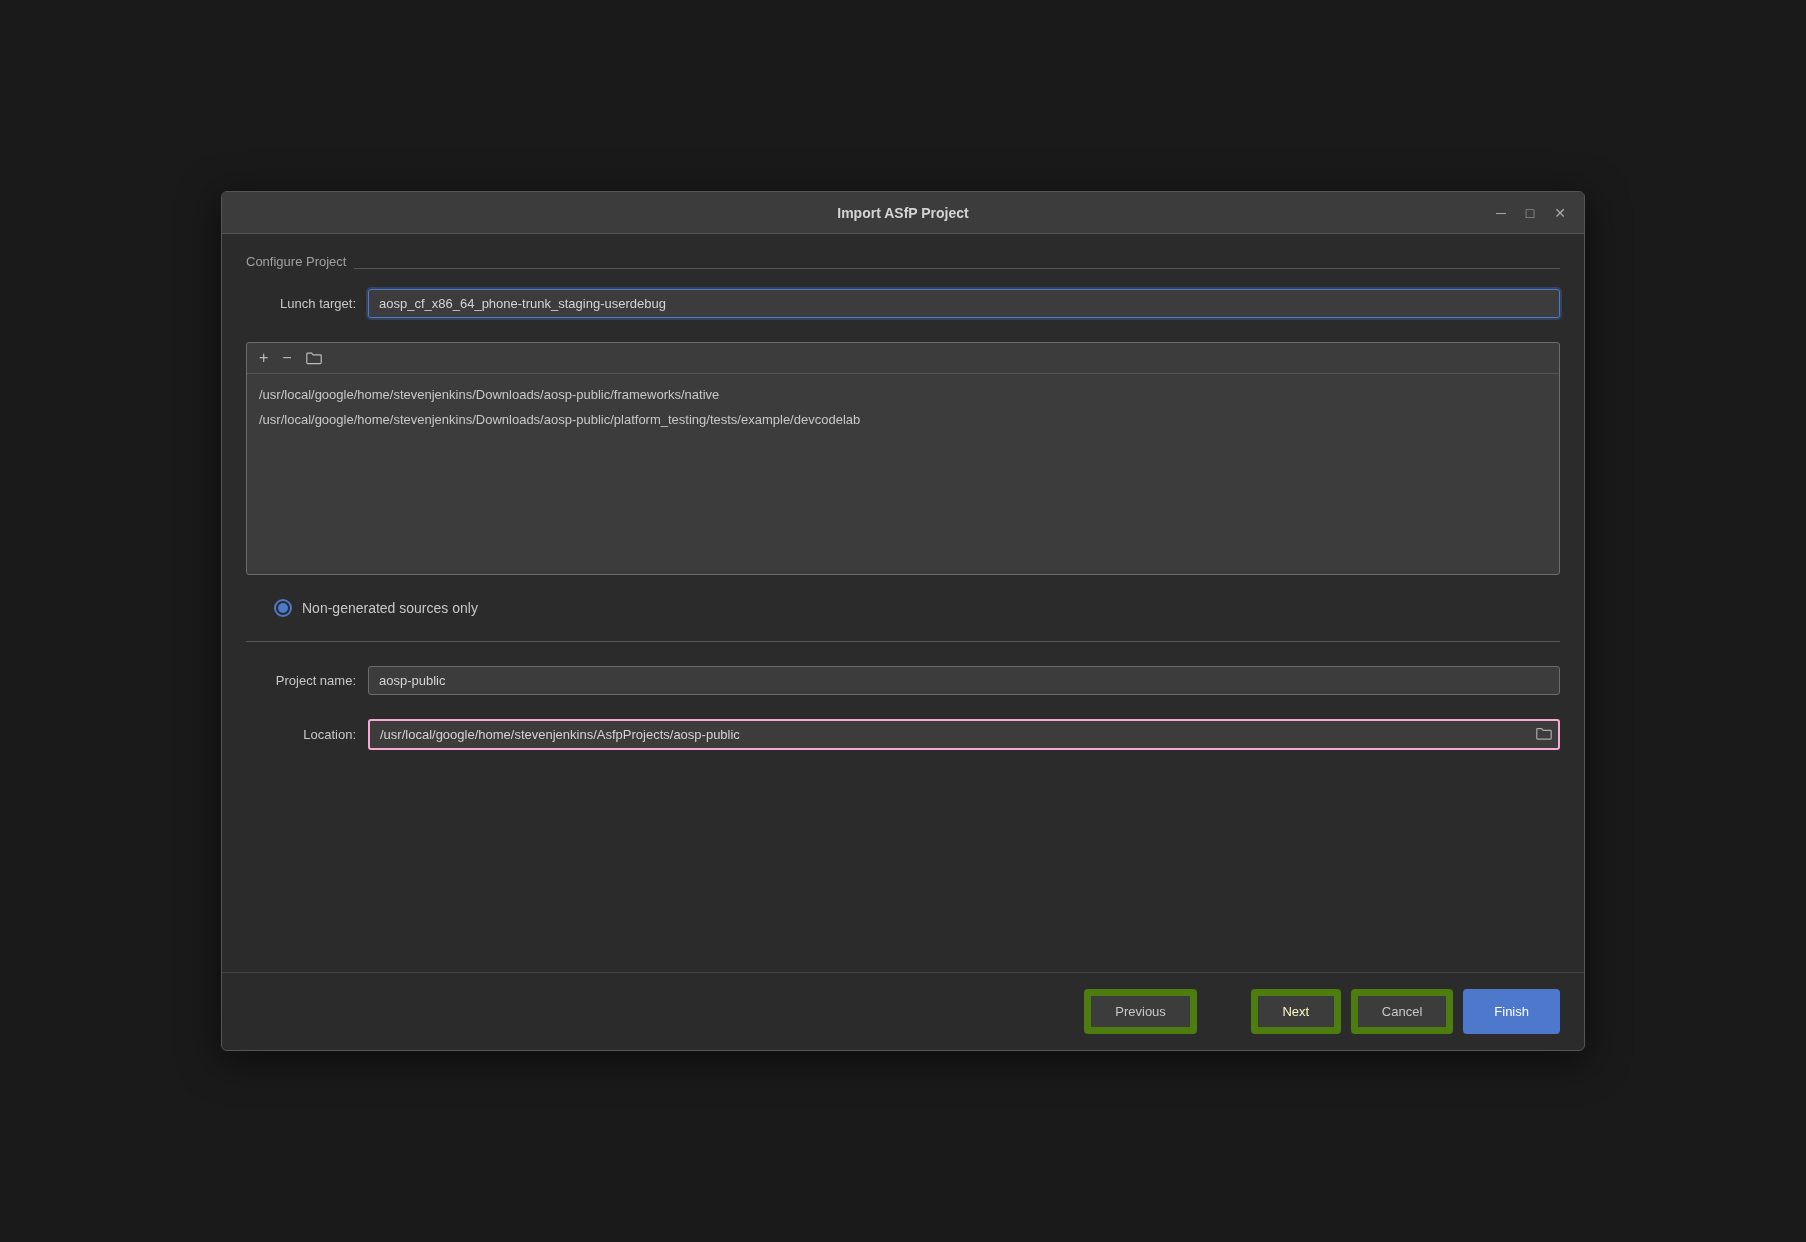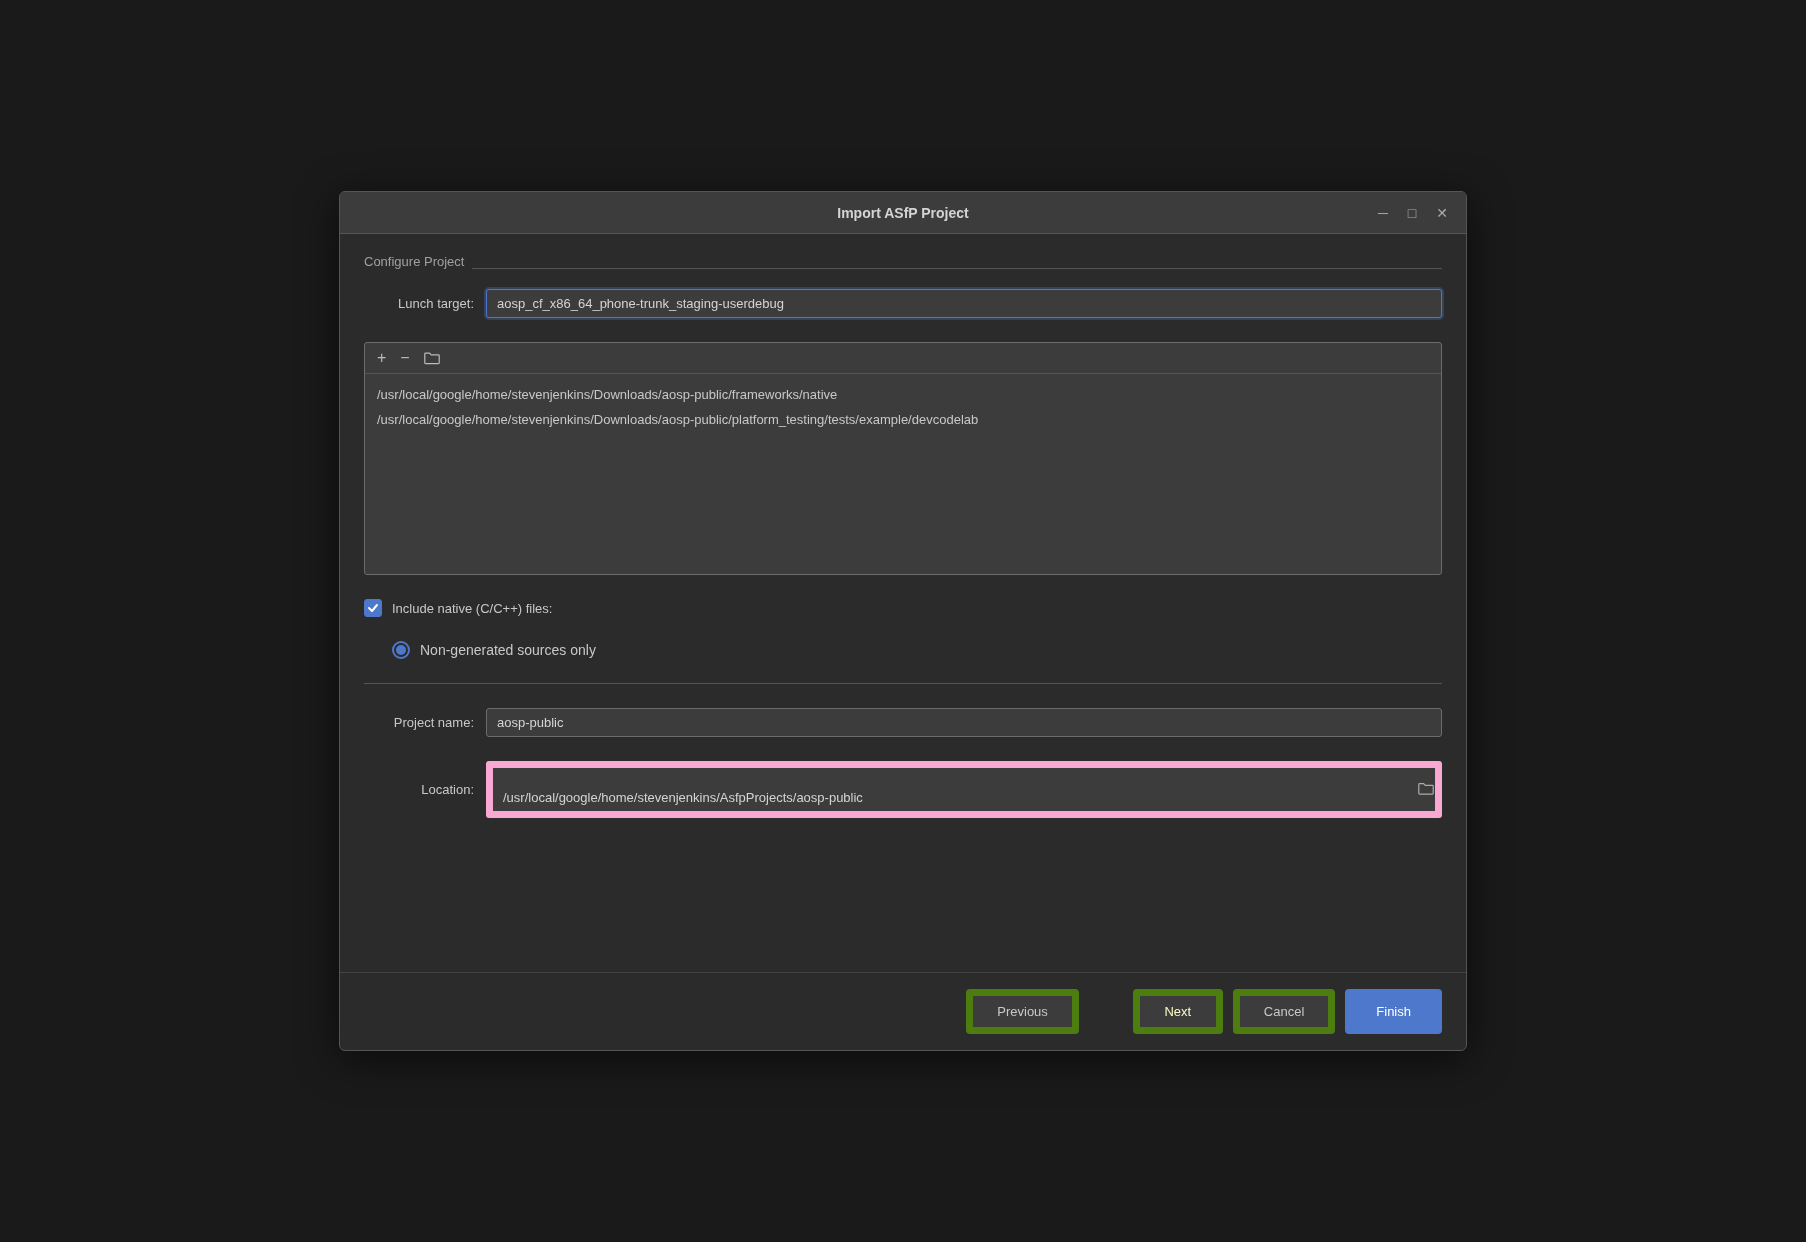--- a/index.html
+++ b/index.html
@@ -16,21 +16,21 @@
       min-height: 100vh;
       font-family: -apple-system, BlinkMacSystemFont, 'Segoe UI', sans-serif;
       font-size: 14px;
       color: #d4d4d4;
     }
 
     .dialog {
       background: #2b2b2b;
       border: 1px solid #555;
       border-radius: 6px;
-      width: 1128px;
+      width: 1364px;
       min-height: 860px;
       display: flex;
       flex-direction: column;
       box-shadow: 0 8px 40px rgba(0,0,0,0.6);
       overflow: hidden;
     }
 
     .title-bar {
       background: #3c3c3c;
       display: flex;
@@ -252,23 +252,23 @@
     }
 
     .location-input-wrapper {
       flex: 1;
       position: relative;
     }
 
     .location-input {
       width: 100%;
       background: #3c3c3c;
-      border: 7px solid #f9a8d4;
+      border: 2px solid #f9a8d4;
       border-radius: 3px;
-      padding: 22px 36px 6px 10px;
+      padding: 6px 36px 6px 10px;
       color: #d4d4d4;
       font-size: 13px;
       outline: none;
     }
 
     .location-browse-btn {
       position: absolute;
       right: 4px;
       top: 50%;
       transform: translateY(-50%);
@@ -355,28 +355,20 @@
             </svg>
           </button>
         </div>
         <div class="module-paths-list">
           <div class="module-path-item">/usr/local/google/home/stevenjenkins/Downloads/aosp-public/frameworks/native</div>
           <div class="module-path-item">/usr/local/google/home/stevenjenkins/Downloads/aosp-public/platform_testing/tests/example/devcodelab</div>
         </div>
       </div>
     </div>
 
-    <div class="checkbox-row">
-      <div class="checkbox-custom">
-        <svg viewBox="0 0 12 12" fill="none" xmlns="http://www.w3.org/2000/svg">
-          <path d="M2 6L5 9L10 3" stroke="white" stroke-width="2" stroke-linecap="round" stroke-linejoin="round"></path>
-        </svg>
-      </div>
-      <span class="checkbox-label">Include native (C/C++) files:</span>
-    </div>
 
     <div class="radio-group">
       <div class="radio-row">
         <div class="radio-custom selected">
           <div class="radio-inner"></div>
         </div>
         <span class="radio-label">Non-generated sources only</span>
       </div>
     </div>
 

